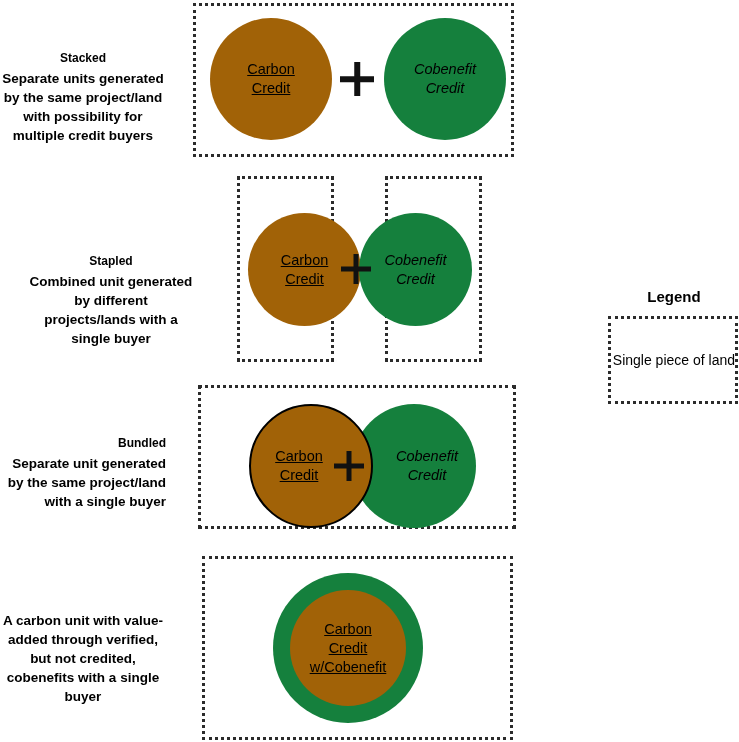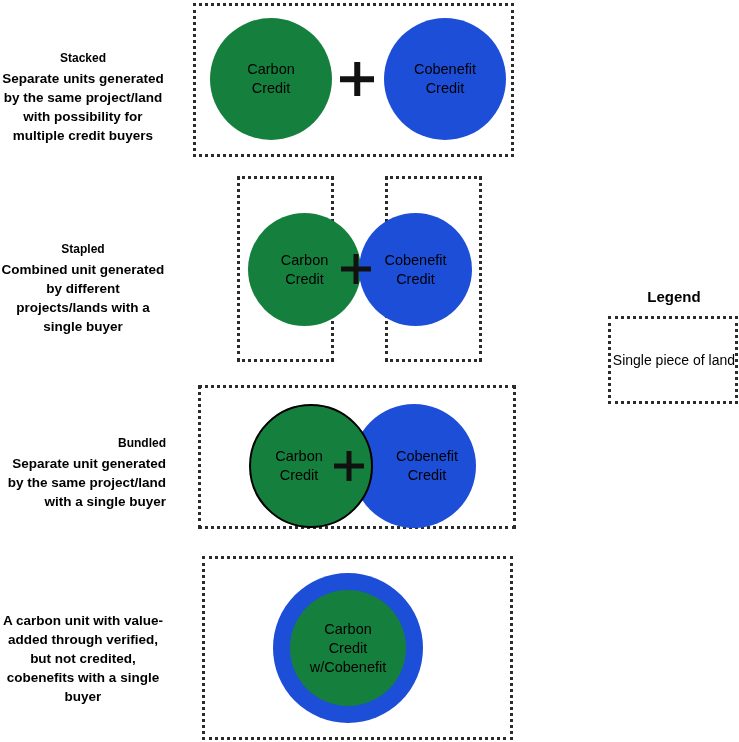--- a/index.html
+++ b/index.html
@@ -56,22 +56,22 @@
     justify-content: center;
   }
   .circle-label {
     font-size: 14.5px;
     line-height: 19px;
     text-align: center;
     color: #000;
     white-space: pre-line;
     pointer-events: none;
   }
-  .blue { background: #15803d; }
-  .orange { background: #1d4ed8; }
+  .blue { background: #a16207; text-decoration: underline; }
+  .orange { background: #15803d; font-style: italic; }
   .outlined { border: 2.5px solid #000000; }
   
   .plus {
     position: absolute;
     width: 34px;
     height: 34px;
   }
   .plus::before, .plus::after {
     content: "";
     position: absolute;
@@ -145,21 +145,21 @@
 Credit</span>
   </div>
 
   <div class="plus z3" style="left:340px; top:62px;"></div>
 
   <div class="circle orange z2" style="left:384px; top:18px; width:122px; height:122px;">
     <span class="circle-label">Cobenefit
 Credit</span>
   </div>
 
-  <div class="row-label" style="top:240px;">
+  <div class="row-label" style="top:252px;margin-left:28px;">
     <div class="row-title">Stapled</div>
     <div class="row-desc">Combined unit generated by different projects/lands with a single buyer</div>
   </div>
 
   <div class="land-box z1" style="left:237px; top:176px; width:97px; height:186px;"></div>
   <div class="land-box z1" style="left:385px; top:176px; width:97px; height:186px;"></div>
 
   <div class="circle blue z2" style="left:248px; top:213px; width:113px; height:113px;">
     <span class="circle-label">Carbon
 Credit</span>

